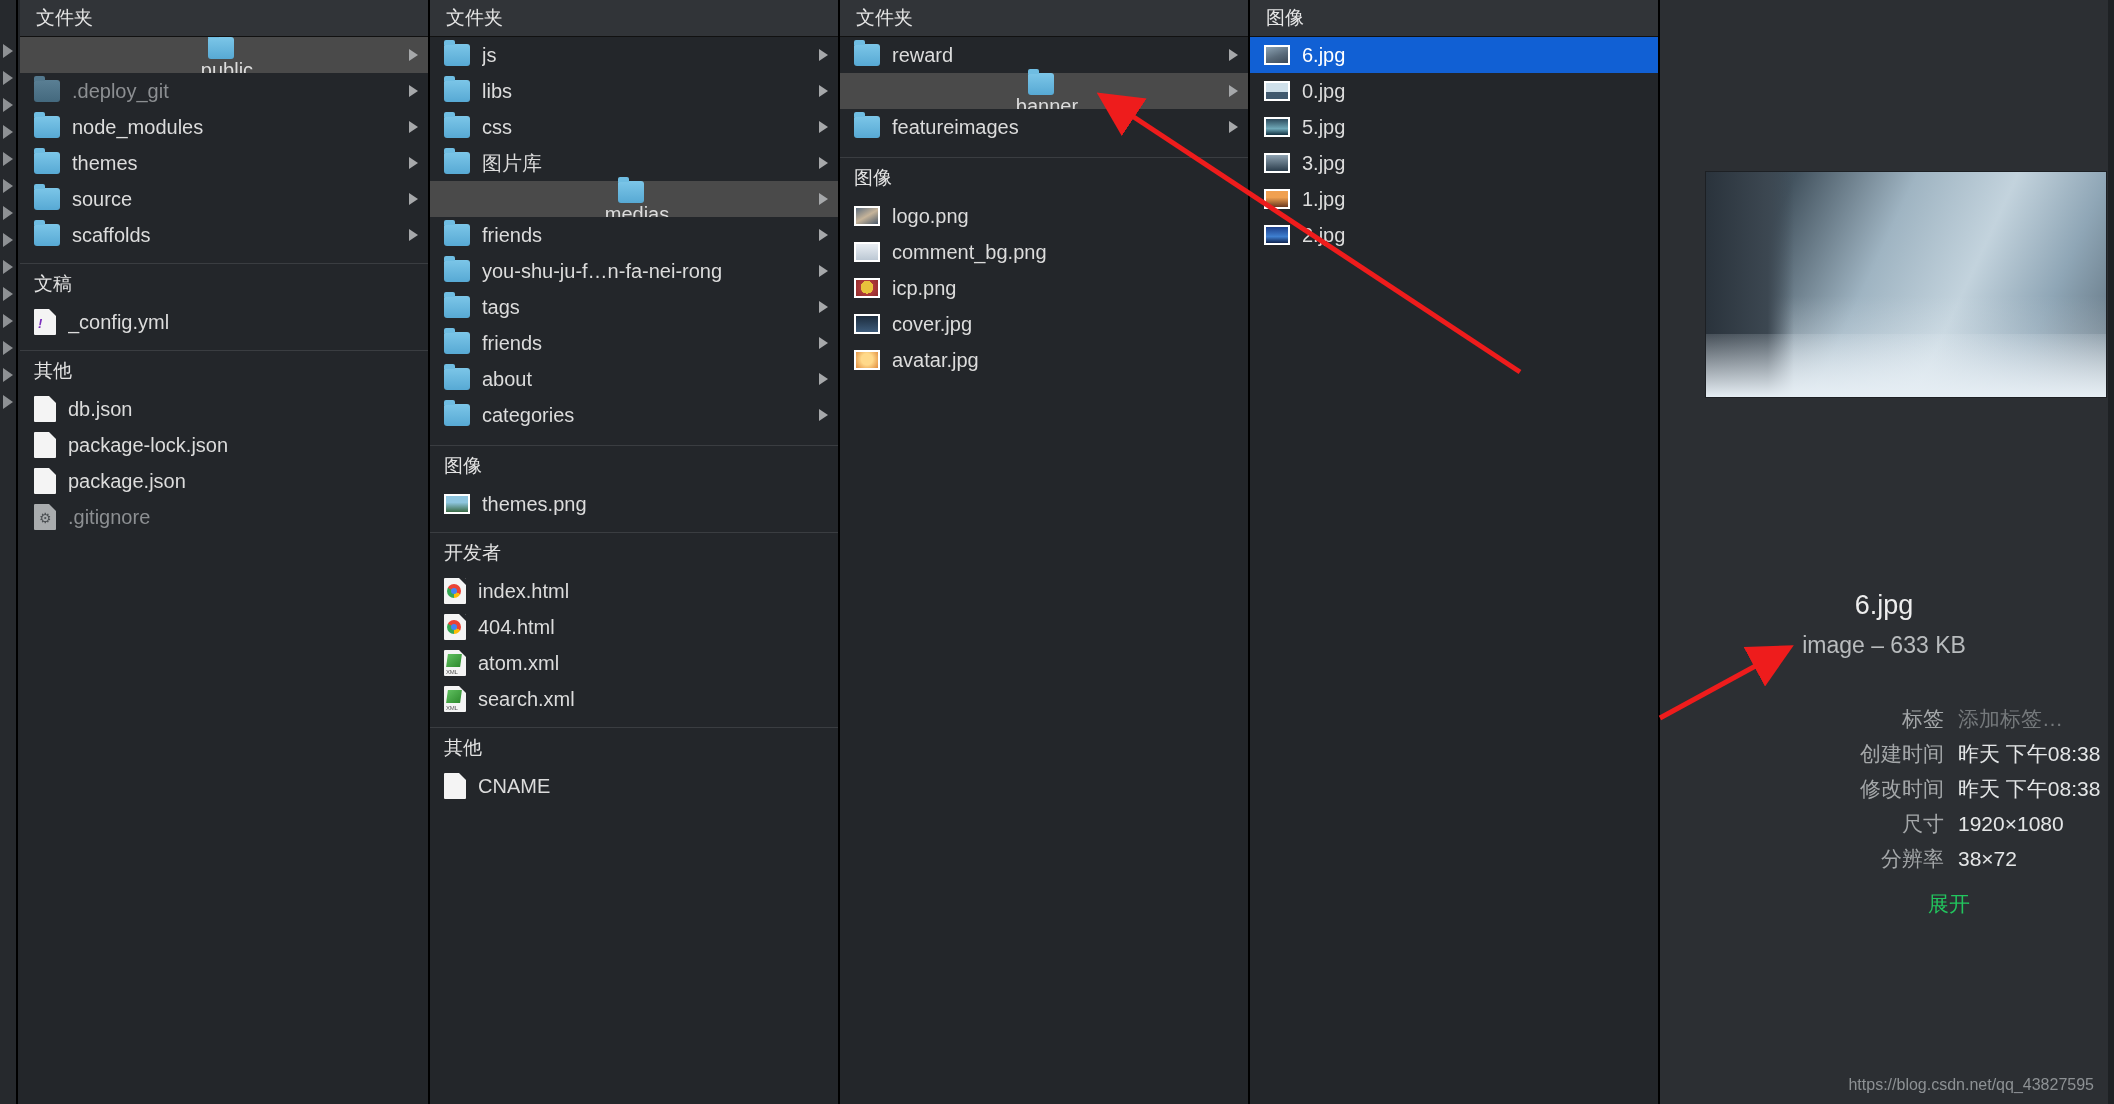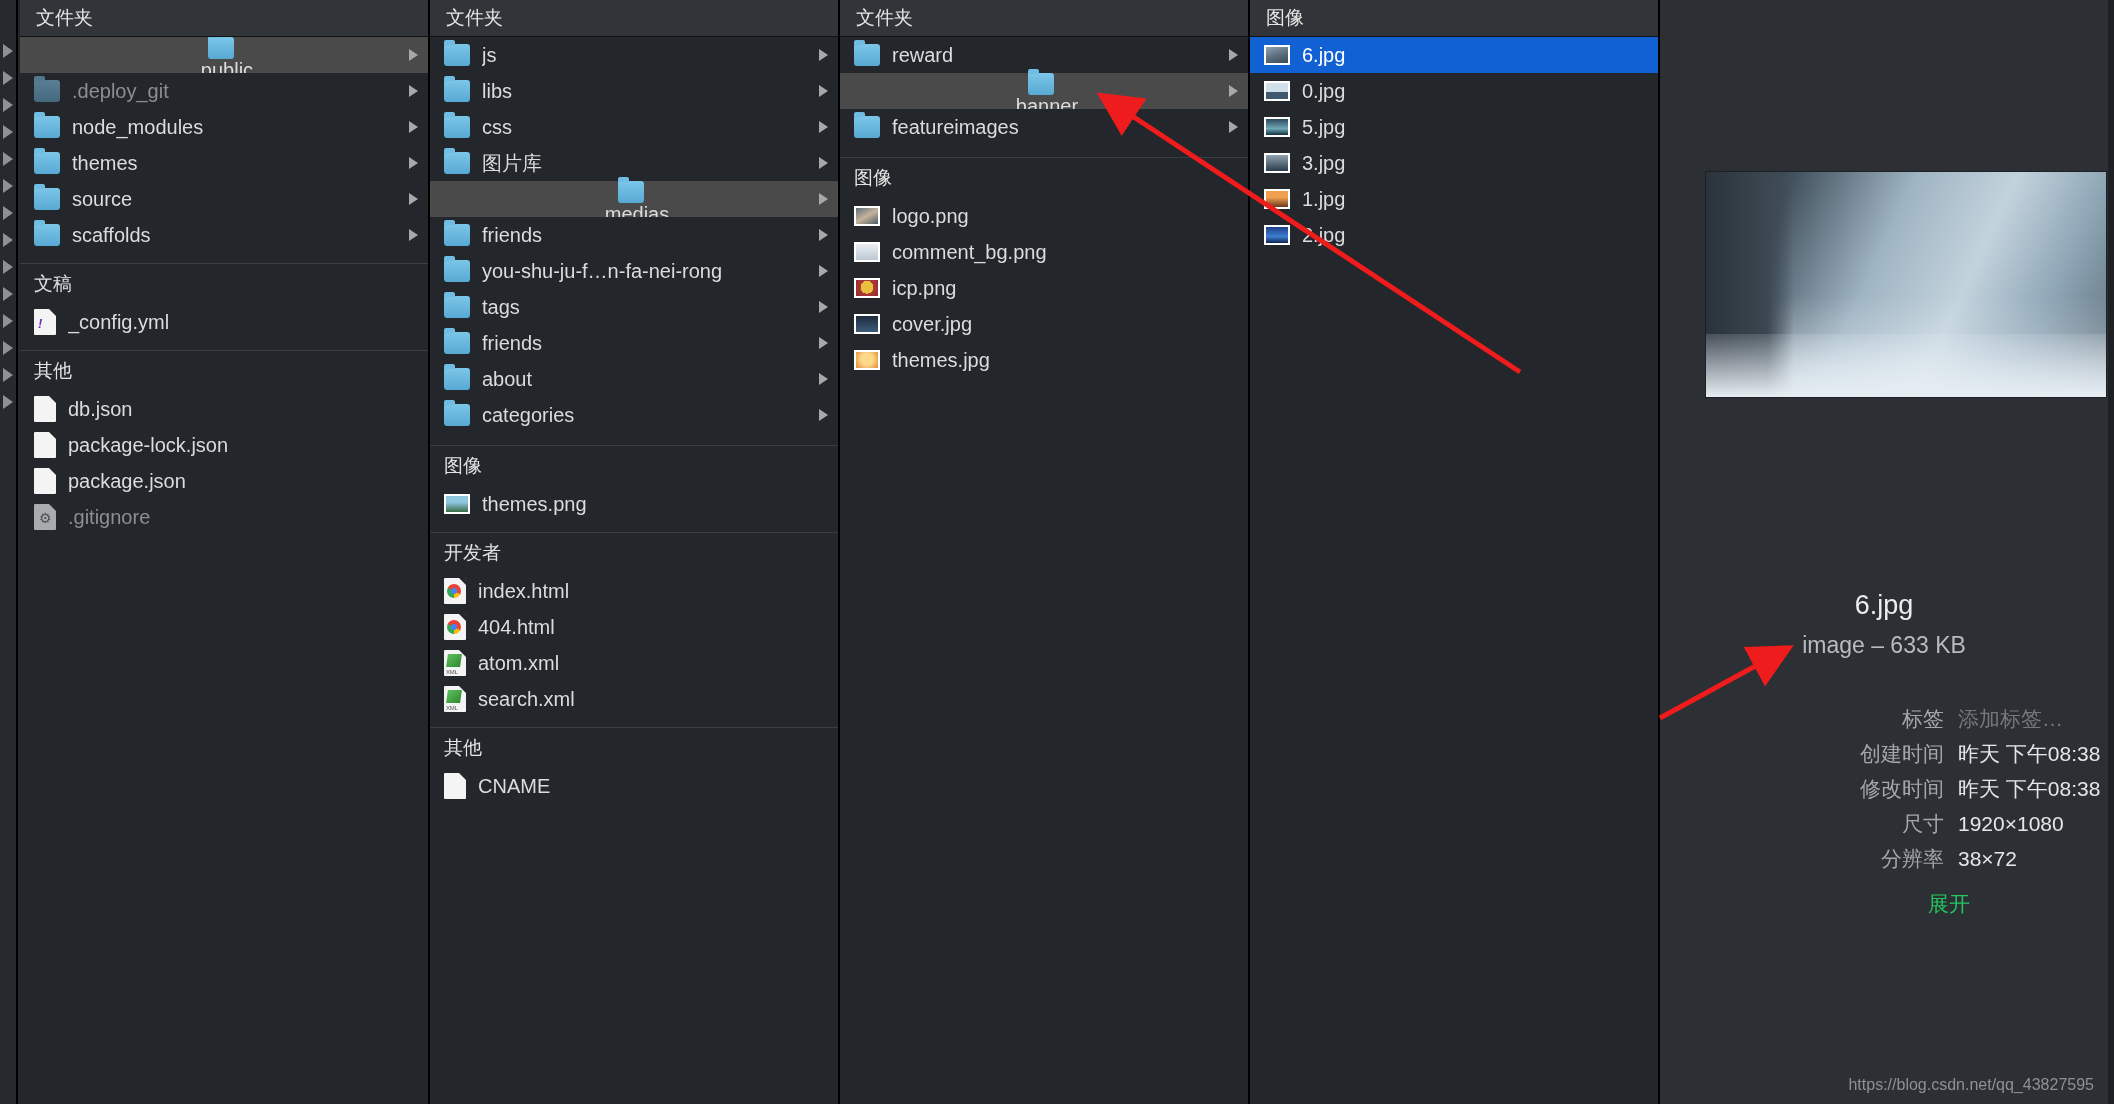--- a/index.html
+++ b/index.html
@@ -426,21 +426,21 @@
         <div class="row">
           <span class="icn thumb t-icp"></span>
           <span class="label">icp.png</span>
         </div>
         <div class="row">
           <span class="icn thumb t-cover"></span>
           <span class="label">cover.jpg</span>
         </div>
         <div class="row">
           <span class="icn thumb t-avatar"></span>
-          <span class="label">themes.jpg</span>
+          <span class="label">avatar.jpg</span>
         </div>
 
       </div>
     </div>
   </div>
 
   <div class="column" style="width:410px">
     <div class="col-body" style="margin-left:0">
       <div class="col-header">图像</div>
       <div class="col-list">

